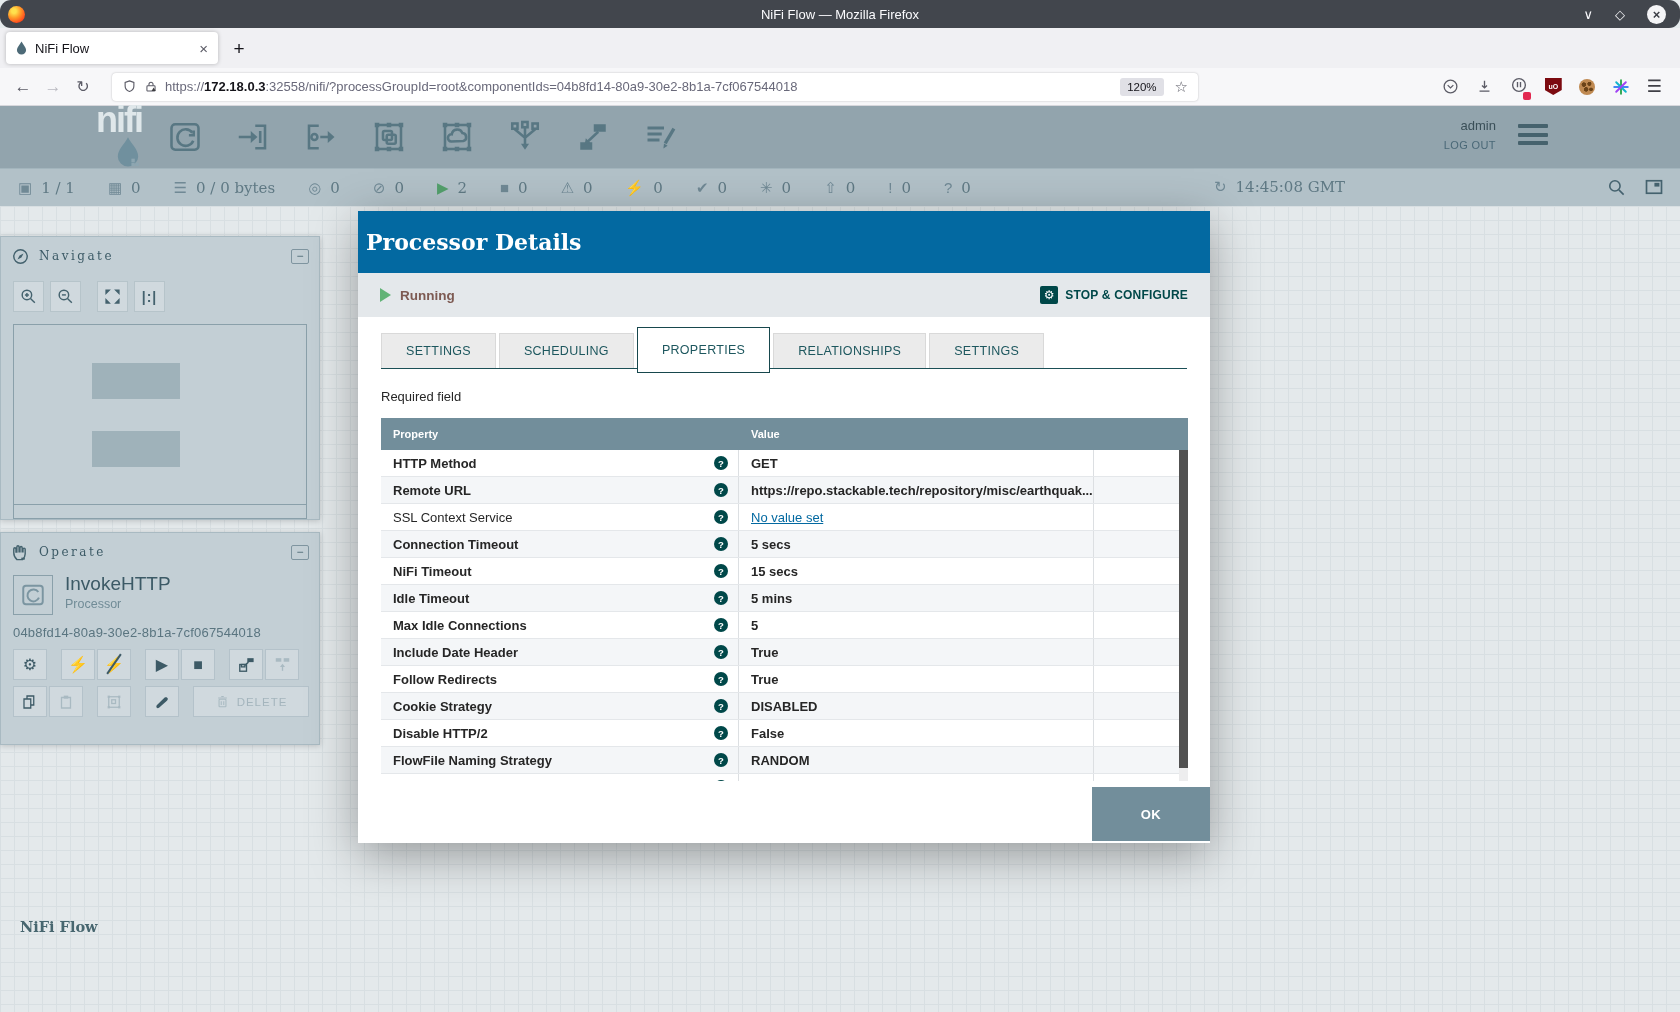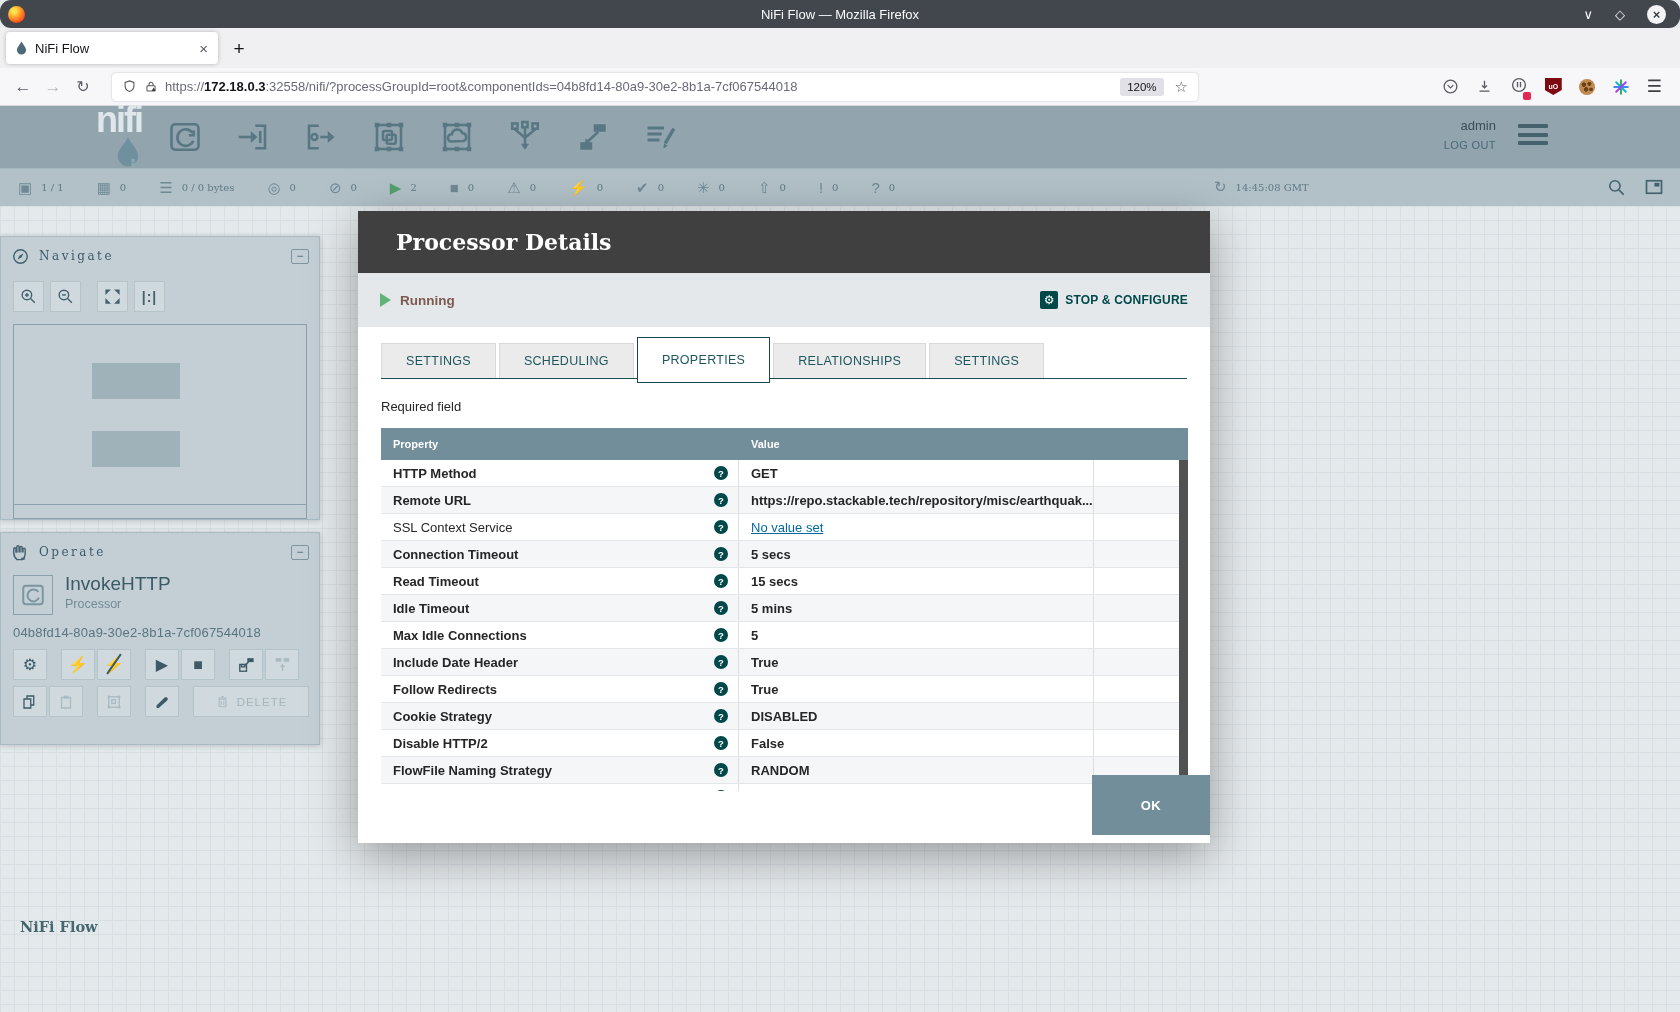--- a/index.html
+++ b/index.html
@@ -65,21 +65,21 @@
   #nifi-user .logout { font-size:11px; color:#4a6877; letter-spacing:.4px; margin-top:6px; }
   #nifi-menu { position:absolute; right:132px; top:18px; display:flex; flex-direction:column; gap:4.5px; }
   #nifi-menu div { width:30px; height:4px; background:#46626d; border-radius:1px; }
 
   
   #status-bar { position:absolute; left:0; top:168px; width:100%; height:38px; background:#b2c1c8;
     border-top:1px solid #a3b5bd; display:flex; align-items:center; padding:0 18px; gap:33px; }
   .sitem { display:flex; align-items:center; gap:9px; }
   .sglyph { font-size:15px; color:#708995; }
   .sglyph.green { color:#53a06c; }
-  .sval { font-family:"DejaVu Serif", serif; font-size:10px; color:#5f7984; }
+  .sval { font-family:"DejaVu Serif", serif; font-size:15px; color:#5f7984; }
   #refresh-block { display:flex; align-items:center; gap:9px; margin-left:26px; }
   #status-right { margin-left:auto; display:flex; align-items:center; gap:18px; }
 
   
   #canvas { position:absolute; left:0; top:206px; width:100%; height:806px; background:#e4e9eb;
     background-image:linear-gradient(#d8dfe2 1px, transparent 1px),
                      linear-gradient(90deg, #d8dfe2 1px, transparent 1px);
     background-size:14px 14px; }
   #breadcrumb { position:absolute; left:20px; top:918px; font-family:"DejaVu Serif", serif;
     font-weight:bold; font-size:14.5px; color:#47666f; z-index:3; }
@@ -120,23 +120,23 @@
   .opbtn.disabled svg { stroke:#a9bac2; } .opbtn.disabled svg .f { fill:#a9bac2; }
   .opbtn svg { stroke:#3d5a66; fill:none; stroke-width:1.7; } .opbtn svg .f { fill:#3d5a66; stroke:none; }
   #bolt-slash { position:relative; }
   #bolt-slash::after { content:""; position:absolute; left:4px; right:4px; top:46%;
     border-top:2px solid #3d5a66; transform:rotate(-55deg); }
   #delete-btn { width:116px; gap:7px; font-size:11.5px; letter-spacing:1px; color:#a4b5bd; }
 
   
   #dialog { position:absolute; left:358px; top:211px; width:852px; height:632px; background:#fff;
     box-shadow:0 12px 45px rgba(0,0,0,.35); z-index:10; }
-  #dlg-header { height:62px; background:#404040; display:flex; align-items:center; padding-left:38px; }
+  #dlg-header { height:62px; background:#0369a1; display:flex; align-items:center; padding-left:8px; }
   #dlg-title { font-family:"DejaVu Serif", serif; font-weight:bold; font-size:22px; color:#fff; }
-  #dlg-status { height:54px; background:#e4e8eb; display:flex; align-items:center; padding:6px 22px;justify-content:space-between; }
+  #dlg-status { height:44px; background:#e4e8eb; display:flex; align-items:center; padding:6px 22px;justify-content:space-between; }
   #run-triangle { width:0; height:0; border-left:11px solid #62b377; border-top:7px solid transparent;
     border-bottom:7px solid transparent; }
   #run-label { margin-left:9px; font-size:13.5px; font-weight:bold; color:#7d5a52; }
   #stop-config { margin-left:auto; display:flex; align-items:center; gap:7px; }
   #stop-config-gear { width:18px; height:18px; background:#004849; color:#fff; border-radius:2px;
     display:flex; align-items:center; justify-content:center; font-size:12px; }
   #stop-config-label { font-size:12px; font-weight:bold; color:#004849; letter-spacing:.2px; }
   #dlg-body { position:relative; padding:0 23px; }
 
   #tabs { position:relative; margin-top:10px; height:46px; display:flex; }
@@ -161,21 +161,21 @@
     border-right:1px solid #dcdfe2; font-size:13px; color:#262626; }
   .trow .cval { display:flex; align-items:center; border-right:1px solid #dcdfe2;
     font-size:13px; font-weight:bold; color:#262626; white-space:nowrap; overflow:hidden; }
   .pname.req { font-weight:bold; }
   .cval .unset { font-weight:400; color:#0369a1;text-decoration:underline; }
   .qmark { width:14px; height:14px; flex:0 0 14px; background:#004849; color:#fff; border-radius:50%;
     font-size:9.5px; font-weight:bold; display:flex; align-items:center; justify-content:center; }
   #vscroll { position:absolute; right:0; top:32px; width:9px; height:331px; background:#ededee; }
   #vscroll-thumb { position:absolute; left:0; top:0; width:9px; height:318px; background:#515151; }
 
-  #ok-btn { position:absolute; right:0; bottom:8px; width:118px; height:60px; background:#728e9b; color:#fff;
+  #ok-btn { position:absolute; right:0; bottom:2px; width:118px; height:54px; background:#728e9b; color:#fff;
     font-size:13px; font-weight:bold; letter-spacing:.5px; display:flex; align-items:center; justify-content:center; }
 </style>
 </head>
 <body>
 
 <div id="titlebar">
   <div id="ff-logo"></div>
   <div id="win-title">NiFi Flow — Mozilla Firefox</div>
   <div id="win-controls">
     <span class="winbtn">∨</span>
@@ -624,21 +624,21 @@
               <span class="qmark">?</span>
             </div>
             <div class="cval">
               <span>5 secs</span>
             </div>
             <div class="cextra"></div>
           </div>
 
           <div class="trow">
             <div class="cprop">
-              <span class="pname req">Read Timeout</span>
+              <span class="pname req">NiFi Timeout</span>
               <span class="qmark">?</span>
             </div>
             <div class="cval">
               <span>15 secs</span>
             </div>
             <div class="cextra"></div>
           </div>
 
           <div class="trow">
             <div class="cprop">

